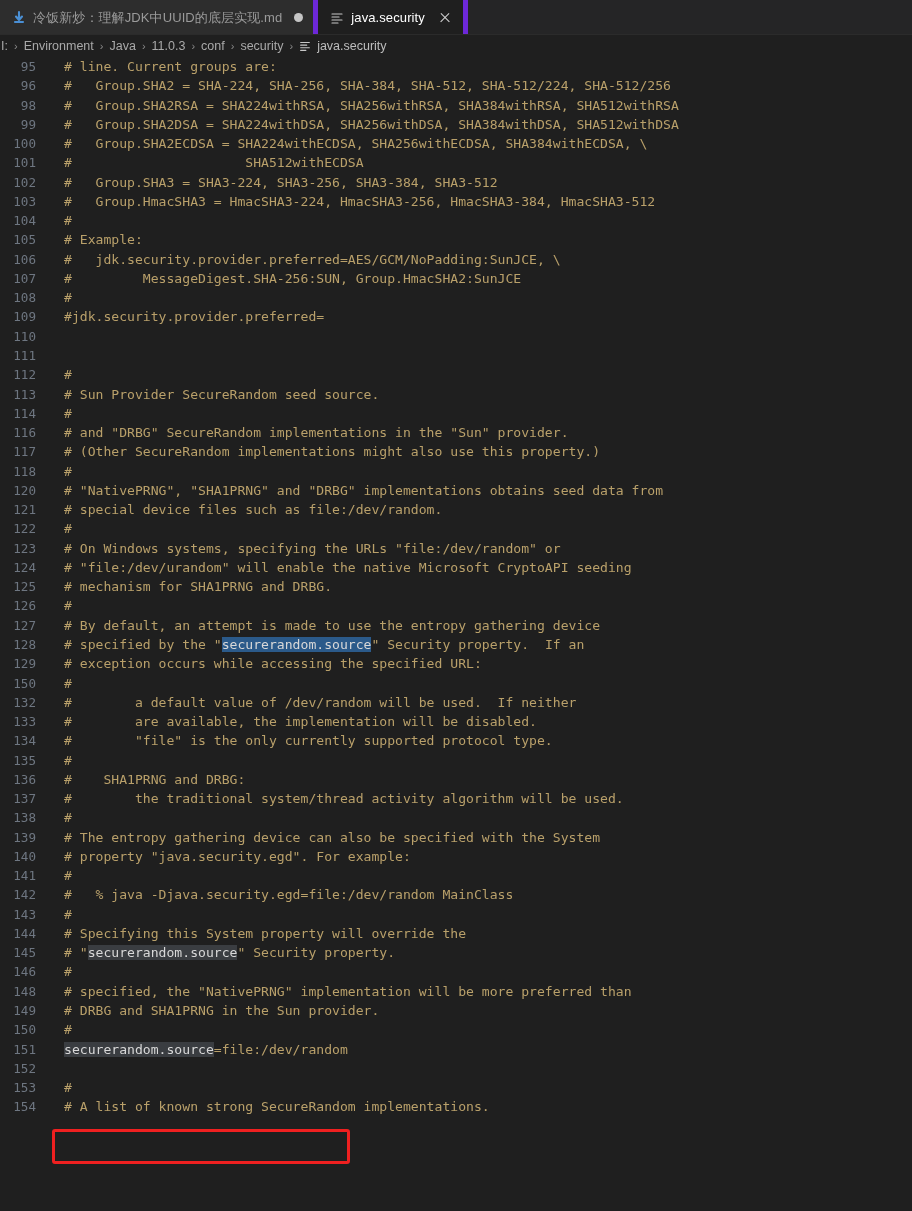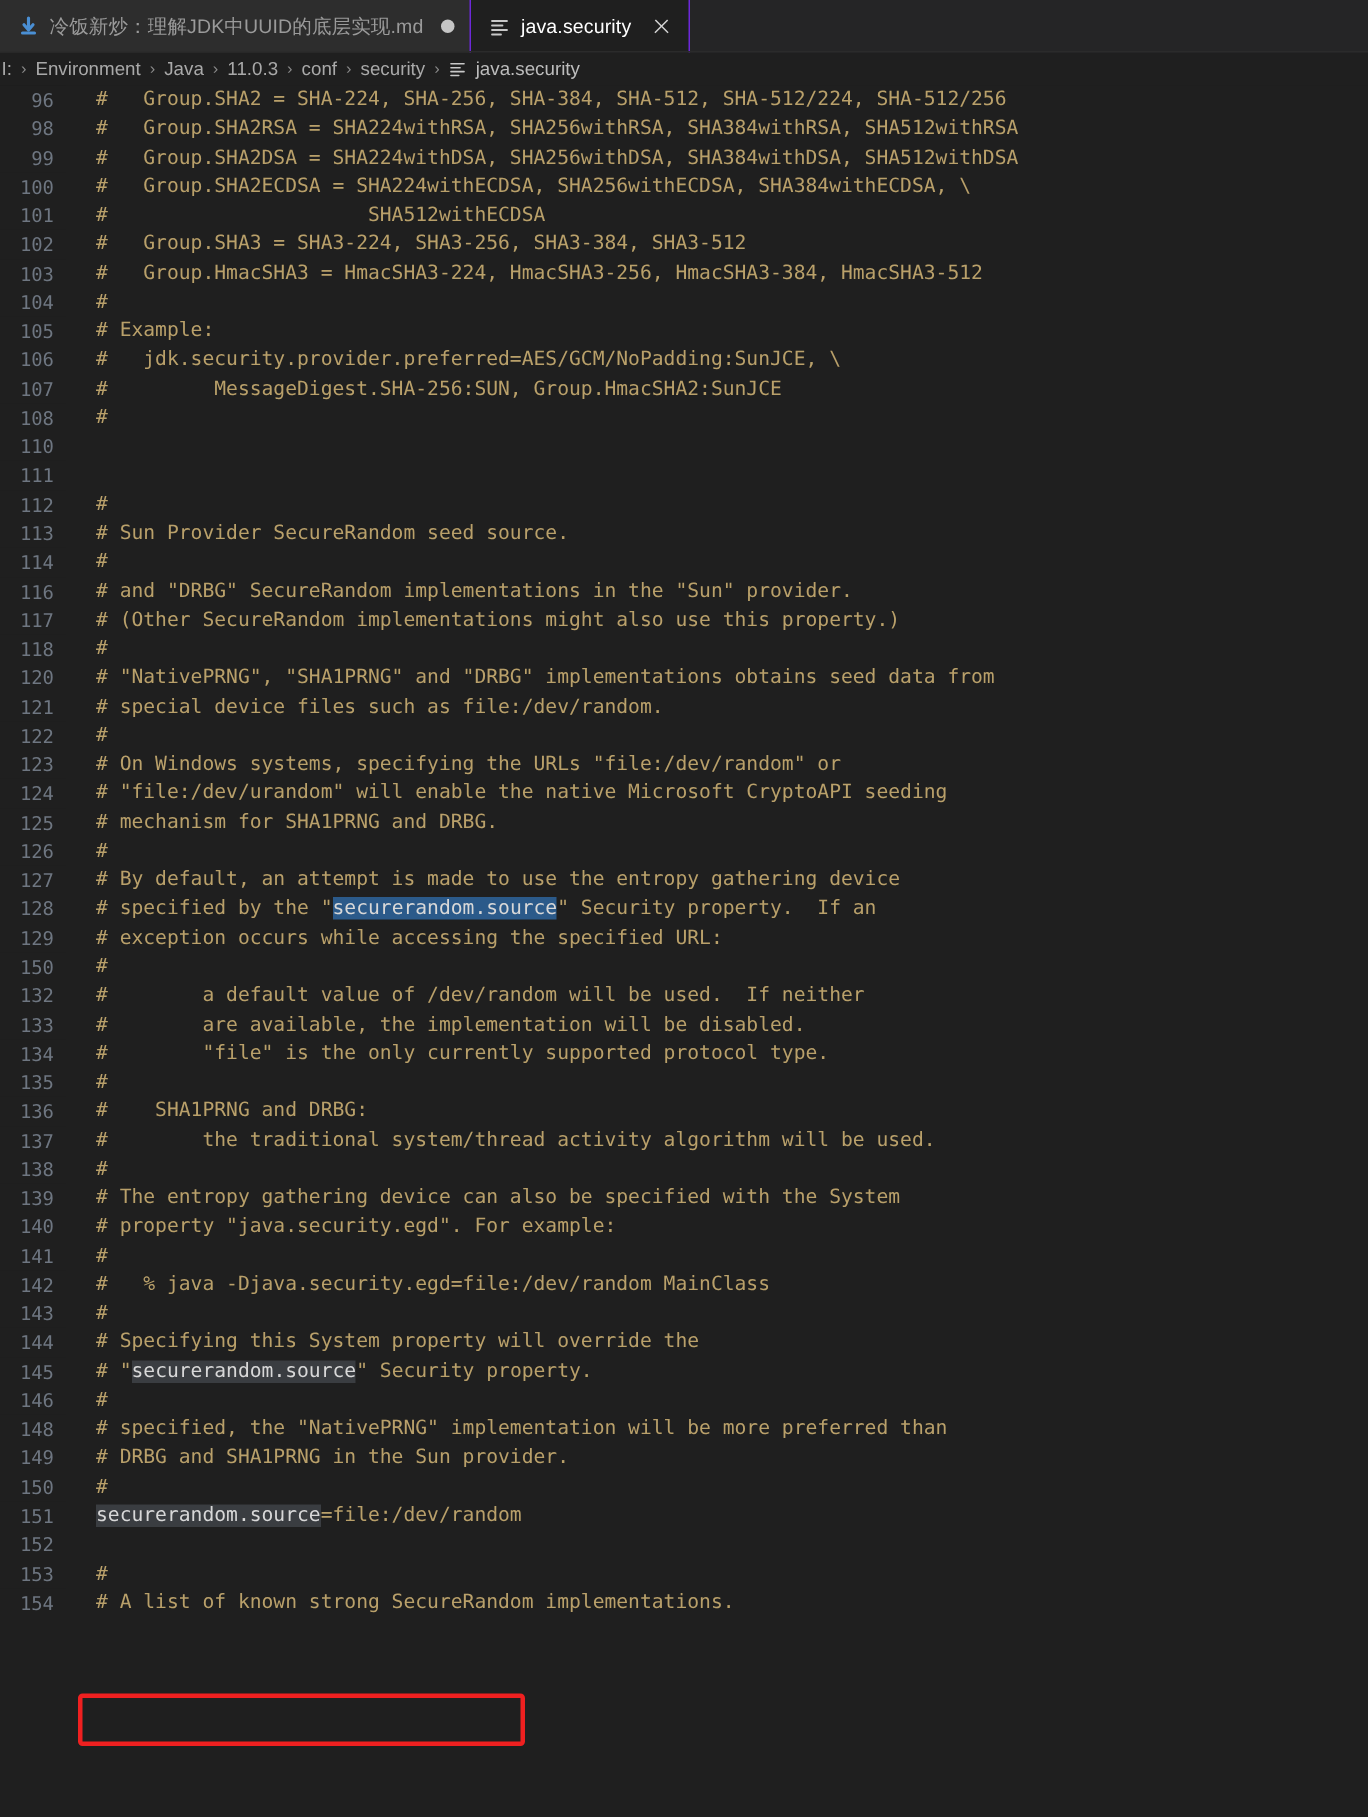--- a/index.html
+++ b/index.html
@@ -25,21 +25,21 @@
     height: 1px;
     background: #2b2b2b;
   }
   .tab {
     display: flex;
     align-items: center;
     gap: 6px;
     padding: 0 10px 0 11px;
     font-size: 13px;
     height: 35px;
-    border-right: 1px solid #6d28d9;
+    border-right: 5px solid #6d28d9;
     white-space: nowrap;
     position: relative;
   }
   .tab.inactive {
     background: #2d2d2d;
     color: #9a9a9a;
   }
   .tab.active {
     background: #1f1f1f;
     color: #ffffff;
@@ -185,20 +185,24 @@
         </g>
       </svg>
     </span>
     <span>java.security</span>
   </span>
 </div>
 
 <div id="editor">
   <div id="editor-rows">
       <div class="row">
+        <div class="gutter">95</div>
+        <div class="code"><span># line. Current groups are:</span></div>
+      </div>
+      <div class="row">
         <div class="gutter">96</div>
         <div class="code"><span>#   Group.SHA2 = SHA-224, SHA-256, SHA-384, SHA-512, SHA-512/224, SHA-512/256</span></div>
       </div>
       <div class="row">
         <div class="gutter">98</div>
         <div class="code"><span>#   Group.SHA2RSA = SHA224withRSA, SHA256withRSA, SHA384withRSA, SHA512withRSA</span></div>
       </div>
       <div class="row">
         <div class="gutter">99</div>
         <div class="code"><span>#   Group.SHA2DSA = SHA224withDSA, SHA256withDSA, SHA384withDSA, SHA512withDSA</span></div>
@@ -231,20 +235,24 @@
         <div class="gutter">106</div>
         <div class="code"><span>#   jdk.security.provider.preferred=AES/GCM/NoPadding:SunJCE, \</span></div>
       </div>
       <div class="row">
         <div class="gutter">107</div>
         <div class="code"><span>#         MessageDigest.SHA-256:SUN, Group.HmacSHA2:SunJCE</span></div>
       </div>
       <div class="row">
         <div class="gutter">108</div>
         <div class="code"><span>#</span></div>
+      </div>
+      <div class="row">
+        <div class="gutter">109</div>
+        <div class="code"><span>#jdk.security.provider.preferred=</span></div>
       </div>
       <div class="row">
         <div class="gutter">110</div>
         <div class="code"><span></span></div>
       </div>
       <div class="row">
         <div class="gutter">111</div>
         <div class="code"><span></span></div>
       </div>
       <div class="row">

